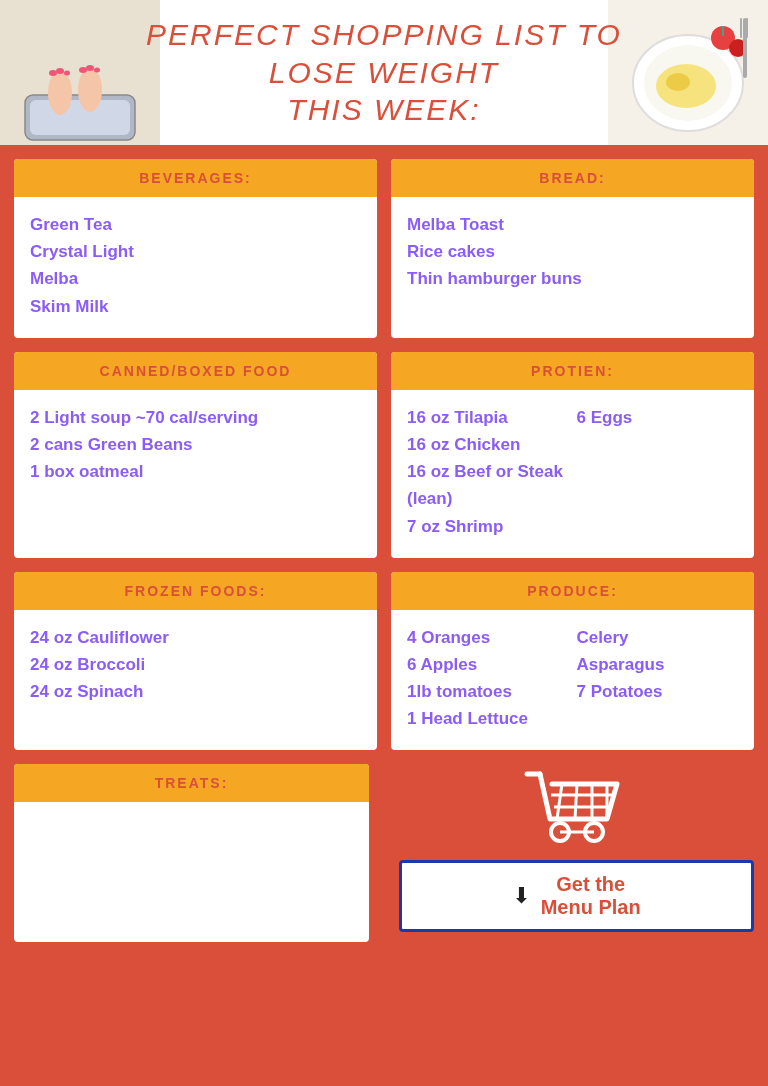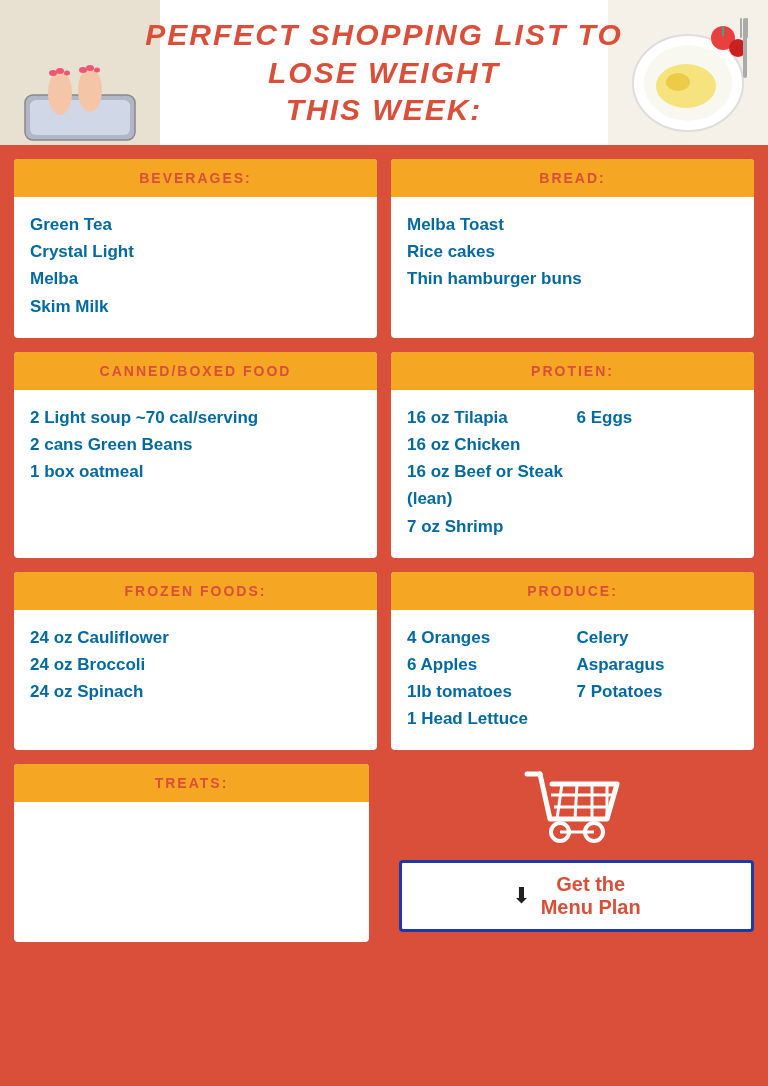--- a/index.html
+++ b/index.html
@@ -52,21 +52,21 @@
     .plate-svg {
       width: 140px;
       height: 130px;
     }
     .header-title {
       text-align: center;
       z-index: 1;
     }
     .header-title h1 {
       font-size: 30px;
-      font-weight: 700;
+      font-weight: 400;
       color: #d94f3a;
       text-transform: uppercase;
       letter-spacing: 2px;
       font-style: italic;
       line-height: 1.25;
       font-family: 'Arial Black', Arial, sans-serif;
     }
 
     
     .grid {
@@ -94,21 +94,21 @@
       letter-spacing: 2px;
       text-transform: uppercase;
     }
 
     .card-body {
       padding: 14px 16px 18px 16px;
     }
     .card-body p {
       font-size: 17px;
       font-weight: 700;
-      color: #0369a1;
+      color: #8b5cf6;
       line-height: 1.6;
     }
 
     
     .bottom-row {
       display: grid;
       grid-template-columns: 1fr 1fr;
       gap: 30px;
       padding: 0 14px 14px 14px;
     }

